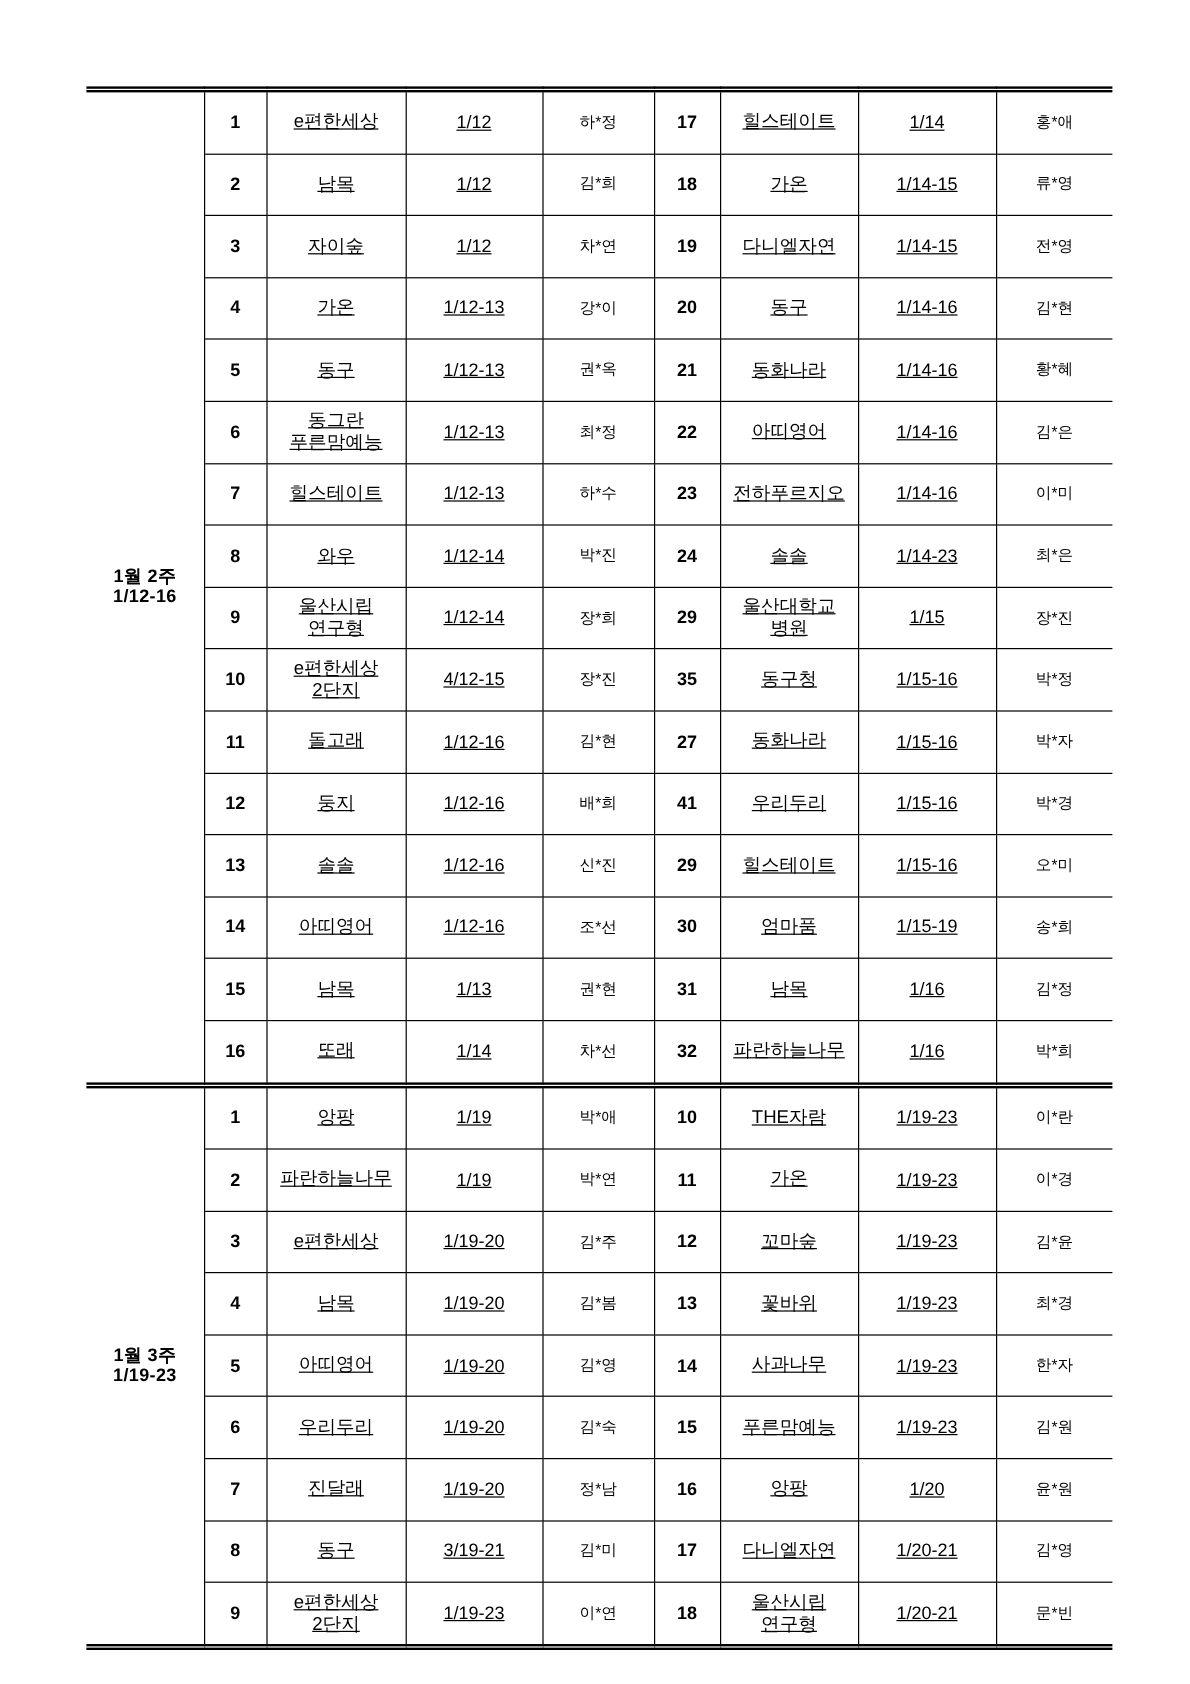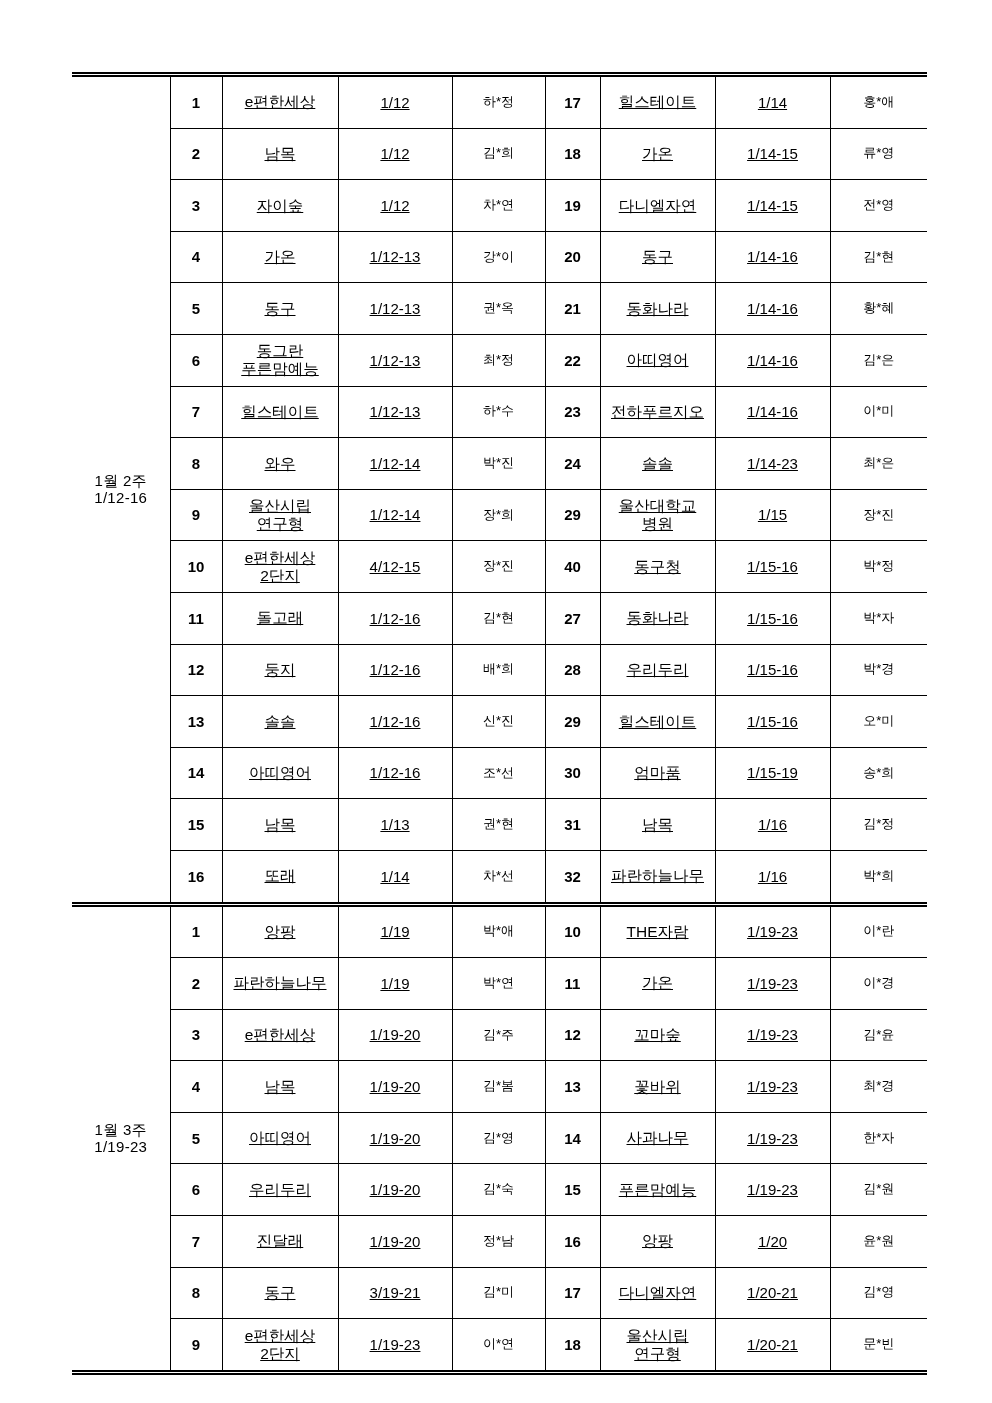--- a/index.html
+++ b/index.html
@@ -38,21 +38,21 @@
     padding: 1px 2px;
     text-align: center;
     vertical-align: middle;
     font-size: 15px;
     line-height: 1.15;
     overflow: hidden;
   }
   td.week-cell {
     border-left: 0;
     border-right: 1.8px solid #000000;
-    font-weight: 400;
+    font-weight: 700;
     white-space: pre-line;
     font-size: 15px;
     letter-spacing: 0.3px;
   }
   td.no-cell {
     font-weight: 700;
     font-size: 15px;
   }
   td.name-cell {
     font-size: 15.5px;
@@ -181,41 +181,41 @@
 병원</td>
           <td class="date-cell">1/15</td>
           <td class="person-cell last-col">장*진</td>
         </tr>
         <tr>
           <td class="no-cell">10</td>
           <td class="name-cell">e편한세상
 2단지</td>
           <td class="date-cell">4/12-15</td>
           <td class="person-cell">장*진</td>
-          <td class="no-cell">40</td>
+          <td class="no-cell">35</td>
           <td class="name-cell">동구청</td>
           <td class="date-cell">1/15-16</td>
           <td class="person-cell last-col">박*정</td>
         </tr>
         <tr>
           <td class="no-cell">11</td>
           <td class="name-cell">돌고래</td>
           <td class="date-cell">1/12-16</td>
           <td class="person-cell">김*현</td>
           <td class="no-cell">27</td>
           <td class="name-cell">동화나라</td>
           <td class="date-cell">1/15-16</td>
           <td class="person-cell last-col">박*자</td>
         </tr>
         <tr>
           <td class="no-cell">12</td>
           <td class="name-cell">둥지</td>
           <td class="date-cell">1/12-16</td>
           <td class="person-cell">배*희</td>
-          <td class="no-cell">28</td>
+          <td class="no-cell">41</td>
           <td class="name-cell">우리두리</td>
           <td class="date-cell">1/15-16</td>
           <td class="person-cell last-col">박*경</td>
         </tr>
         <tr>
           <td class="no-cell">13</td>
           <td class="name-cell">솔솔</td>
           <td class="date-cell">1/12-16</td>
           <td class="person-cell">신*진</td>
           <td class="no-cell">29</td>

